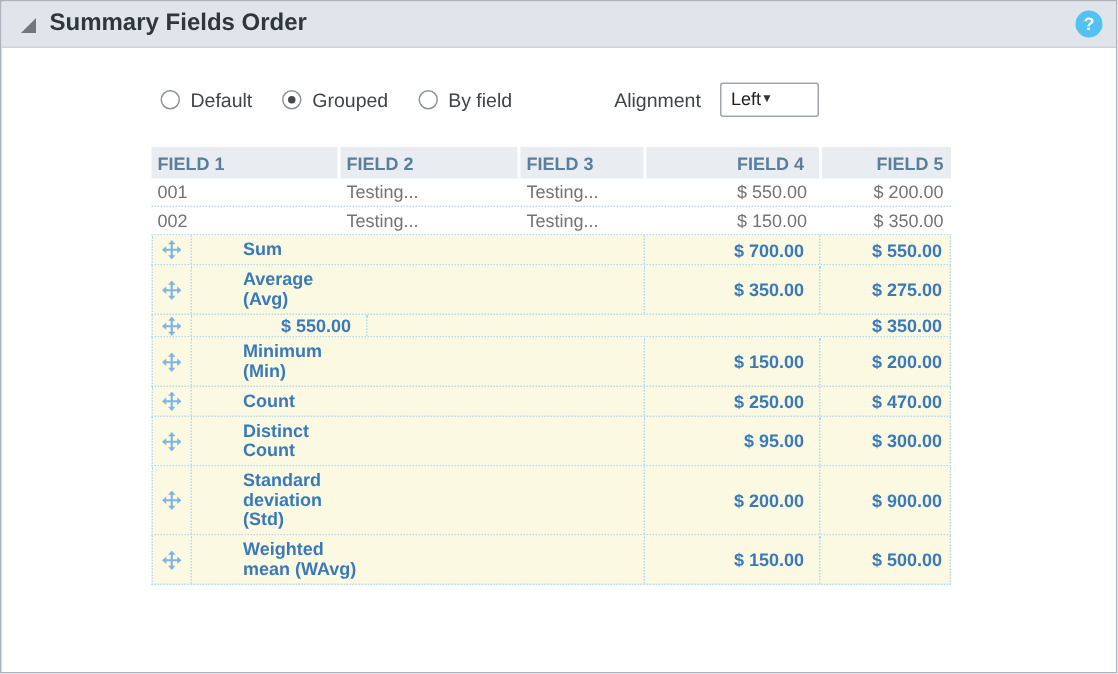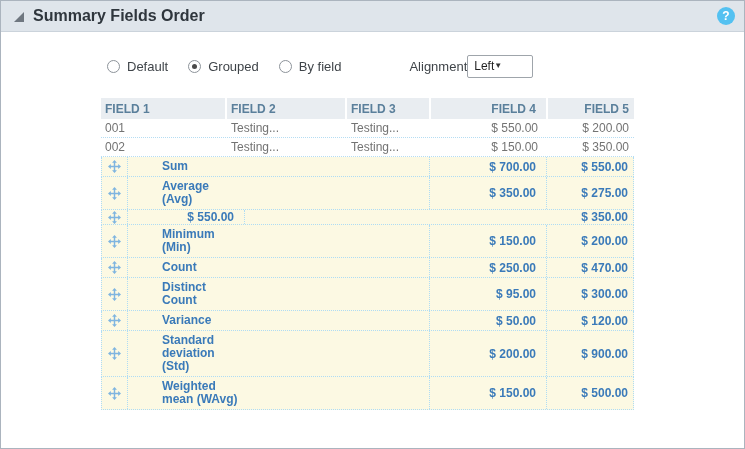--- a/index.html
+++ b/index.html
@@ -35,21 +35,21 @@
     appearance:none;-webkit-appearance:none;width:13px;height:13px;
     border:1px solid #8D939A;border-radius:50%;background:#fff;
     margin:0 7px 0 0;position:relative;flex:0 0 auto;
   }
   .radio-wrap input[type=radio]:checked::after{
     content:"";position:absolute;left:3px;top:3px;right:3px;bottom:3px;
     background:#4A4A4A;border-radius:50%;
   }
   .align-label{margin-left:48px;color:#3F4449;text-align:right;}
   .select-box{
-    margin-left:0;width:66px;height:23px;box-sizing:border-box;
+    margin-left:13px;width:66px;height:23px;box-sizing:border-box;
     border:1px solid #9FA5AB;border-radius:2px;background:#fff;
     display:flex;align-items:center;
     padding:0 6px;font-size:12px;color:#1F1F1F;cursor:default;
   }
   .select-arrow{font-size:8px;color:#333;line-height:1;}
   
   .tbl{margin:20px 0 0 100px;width:533px;font-size:12px;}
   .thead{display:flex;}
   .th{
     background:#E9EDF1;color:#5A7F9B;font-weight:bold;height:21px;
@@ -226,32 +226,20 @@
       <div class="sf4">$ 95.00</div>
       <div class="sf5">$ 300.00</div>
     </div>
     <div class="srow">
       <div class="sicon">
           <svg class="move-svg">
             <use href="#icon-move"></use>
           </svg>
         </div>
       <div class="slabel">
-          <div class="txt">Variance</div>
-        </div>
-      <div class="sf4">$ 50.00</div>
-      <div class="sf5">$ 120.00</div>
-    </div>
-    <div class="srow">
-      <div class="sicon">
-          <svg class="move-svg">
-            <use href="#icon-move"></use>
-          </svg>
-        </div>
-      <div class="slabel">
           <div class="txt">Standard deviation (Std)</div>
         </div>
       <div class="sf4">$ 200.00</div>
       <div class="sf5">$ 900.00</div>
     </div>
     <div class="srow">
       <div class="sicon">
           <svg class="move-svg">
             <use href="#icon-move"></use>
           </svg>

